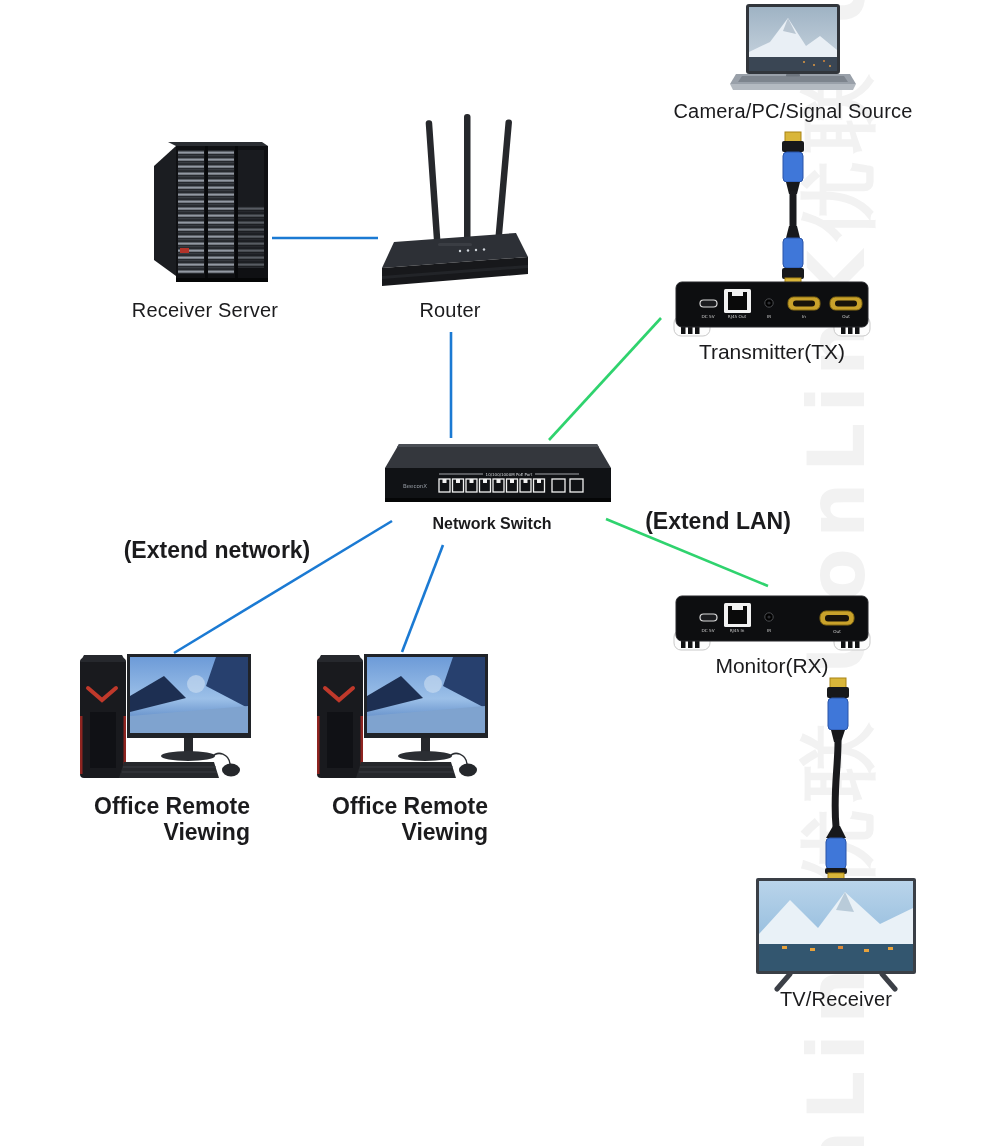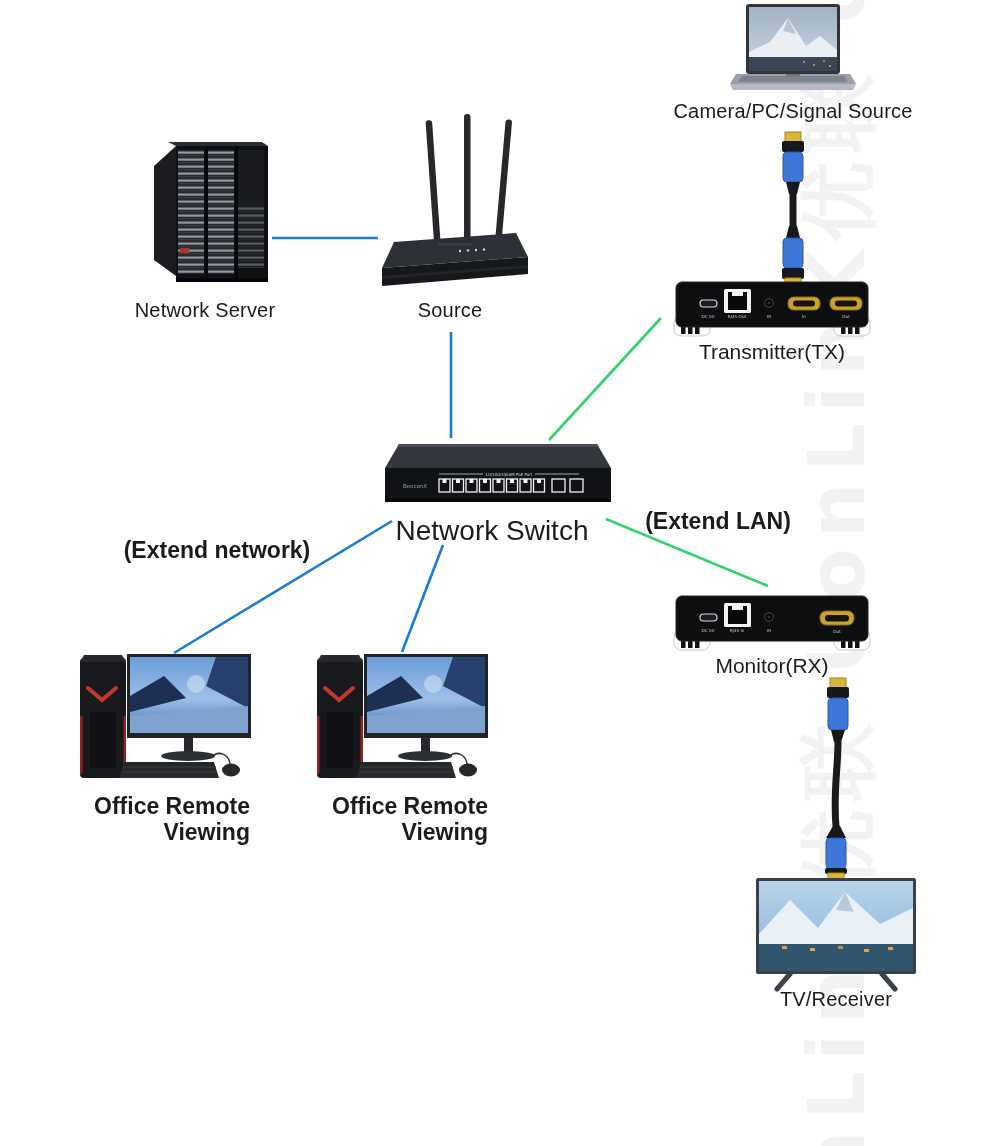--- a/index.html
+++ b/index.html
@@ -6,21 +6,21 @@
   .canvas{position:relative;width:990px;height:1146px;background:#ffffff;overflow:hidden;
           font-family:"Liberation Sans",sans-serif;}
   .watermark{position:absolute;top:573px;left:838px;width:1500px;transform:translate(-50%,-50%) rotate(-90deg);
              text-align:center;font-size:78px;font-weight:bold;letter-spacing:10px;
              color:rgba(20,20,20,0.055);white-space:nowrap;font-family:"DejaVu Sans",sans-serif;}
   .dev{position:absolute;}
   .lbl{position:absolute;transform:translateX(-50%);color:#1b1b1d;white-space:nowrap;text-align:right;}
   .lbl.reg{font-size:20px;font-weight:400;letter-spacing:.2px;}
   .lbl.med{font-size:21px;font-weight:400;}
   .lbl.bold{font-size:23px;font-weight:600;}
-  .lbl.switch{font-size:28px;font-weight:400;}
+  .lbl.switch{font-size:16px;font-weight:700;}
   .lbl.two{line-height:26px;}
   #wires{position:absolute;left:0;top:0;}
   svg text{font-family:"DejaVu Sans",sans-serif;}
 </style>
 </head>
 <body>
 
 <div class="canvas">
 
   <div class="watermark">UonLinK优联 UonLinK优联 UonLinK优联</div>
@@ -122,40 +122,40 @@
     <rect x="36" y="10" width="92" height="132" fill="#0f1013"></rect>
     <rect x="38" y="14" width="26" height="124" fill="url(#slat)"></rect>
     <rect x="68" y="14" width="26" height="124" fill="url(#slat)"></rect>
     <rect x="98" y="70" width="26" height="62" fill="url(#slat)" opacity="0.55"></rect>
     <rect x="98" y="14" width="26" height="56" fill="#191b1f"></rect>
     <rect x="65" y="10" width="3" height="132" fill="#07080a"></rect>
     <rect x="95" y="10" width="3" height="132" fill="#07080a"></rect>
     <rect x="40" y="112" width="9" height="5" fill="#b23329"></rect>
     <rect x="36" y="142" width="92" height="4" fill="#050607"></rect>
   </svg>
-  <div class="lbl reg" style="left:205px;top:299px">Network Server</div>
+  <div class="lbl reg" style="left:205px;top:299px">Receiver Server</div>
 
   <svg class="dev" style="left:368px;top:110px" width="170" height="190" viewBox="0 0 170 190">
     <g>
       <rect x="66" y="10" width="6.5" height="122" rx="3" fill="#26282c" transform="rotate(-4 69 132)"></rect>
       <rect x="96" y="4" width="6.5" height="128" rx="3" fill="#26282c"></rect>
       <rect x="127" y="9" width="6.5" height="123" rx="3" fill="#26282c" transform="rotate(5 130 132)"></rect>
     </g>
     <polygon points="26,132 148,123 160,147 14,158" fill="#2d3036"></polygon>
     <polygon points="14,158 160,147 160,164 14,176" fill="#17181b"></polygon>
     <polygon points="14,166 160,155 160,158 14,169" fill="#222428"></polygon>
     <g>
       <circle cx="92" cy="141" r="1.2" fill="#cfd4da"></circle>
         <circle cx="100" cy="140.5" r="1.2" fill="#cfd4da"></circle>
       <circle cx="108" cy="140" r="1.2" fill="#cfd4da"></circle>
         <circle cx="116" cy="139.5" r="1.2" fill="#cfd4da"></circle>
       <rect x="70" y="133" width="34" height="3" rx="1.5" fill="#3a3d43"></rect>
     </g>
   </svg>
-  <div class="lbl reg" style="left:450px;top:299px">Source</div>
+  <div class="lbl reg" style="left:450px;top:299px">Router</div>
 
   <svg class="dev" style="left:383px;top:438px" width="230" height="72" viewBox="0 0 230 72">
     <polygon points="16,6 214,6 228,30 2,30" fill="#34373d"></polygon>
     <polygon points="16,6 214,6 216,9 14,9" fill="#4a4e55"></polygon>
     <rect x="2" y="30" width="226" height="34" fill="#101215"></rect>
     <rect x="2" y="60" width="226" height="4" fill="#050607"></rect>
     <text x="32" y="50" font-size="5.5" fill="#9aa0a8" text-anchor="middle">BeeconX</text>
     <line x1="56" y1="36" x2="100" y2="36" stroke="#c9ccd1" stroke-width="0.8"></line>
     <line x1="152" y1="36" x2="196" y2="36" stroke="#c9ccd1" stroke-width="0.8"></line>
     <text x="126" y="37.8" font-size="4" fill="#d7dade" text-anchor="middle">10/100/1000M PoE Port</text>

